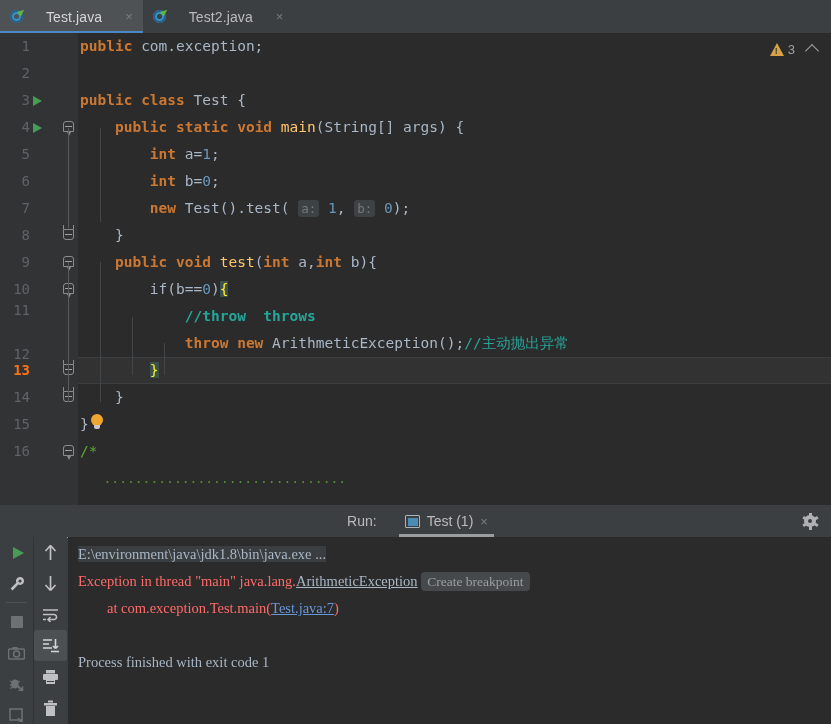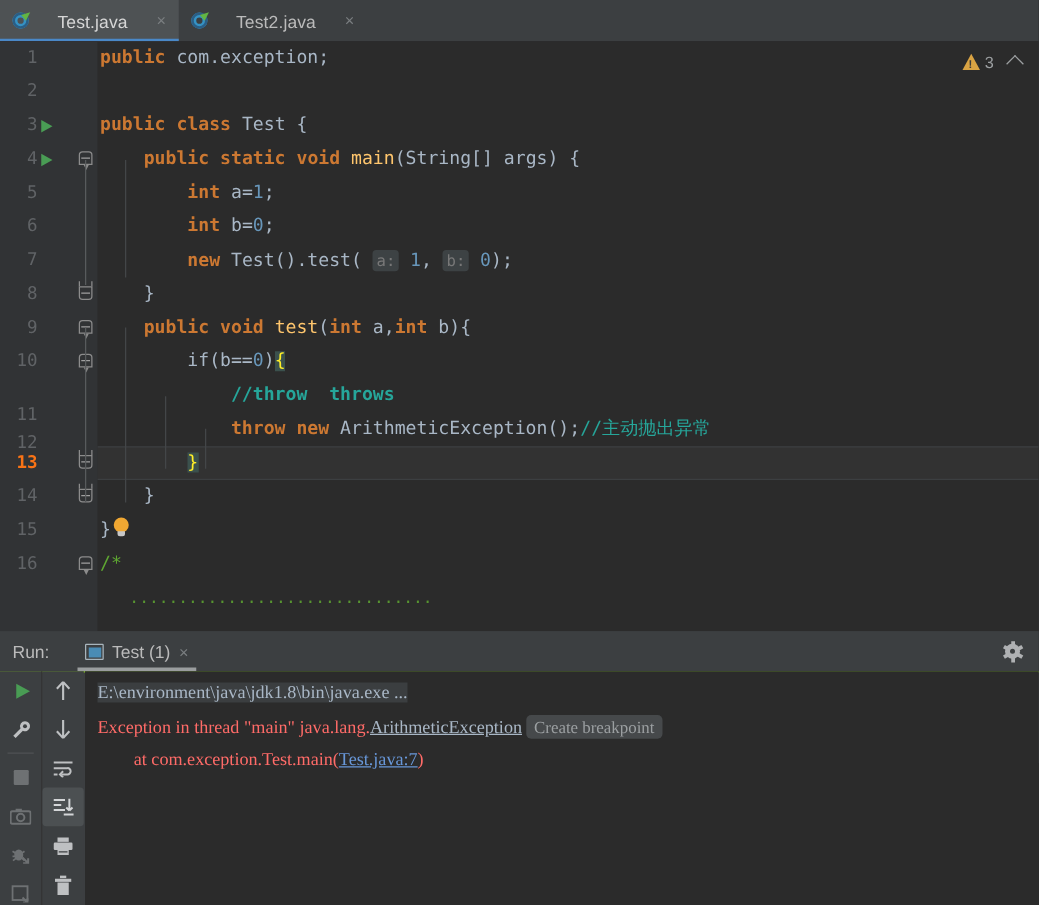--- a/index.html
+++ b/index.html
@@ -224,20 +224,21 @@
     position: absolute; left: 0; top: 505px;
     width: 831px; height: 219px;
     background: #3C3F41;
   }
   .run-header {
     position: absolute; left: 0; top: 0;
     width: 831px; height: 32px;
     background: #3C3F41;
     display: flex; align-items: center;
     border-bottom: 1px solid #84cc16;
+    justify-content: center;
   }
   .run-label {
     margin-left: 10px;
     font-size: 14px; color: #BBBBBB;
   }
   .run-tab {
     margin-left: 22px;
     display: flex; align-items: center; gap: 7px;
     position: relative;
     height: 32px; padding: 0 6px;
@@ -401,21 +402,21 @@
             <span class="minus"></span>
           </span>
       </div>
       <div class="gutter-line" style="top:243px">
         <span class="ln">10</span>
         <span class="fold top">
             <span class="box"></span>
             <span class="minus"></span>
           </span>
       </div>
-      <div class="gutter-line" style="top:286px">
+      <div class="gutter-line" style="top:264px">
           <span class="ln">11</span>
         </div>
       <div class="gutter-line" style="top:308px">
           <span class="ln">12</span>
         </div>
       <div class="gutter-line" style="top:324px">
         <span class="ln cur">13</span>
         <span class="fold bot">
             <span class="box"></span>
             <span class="minus"></span>
@@ -574,15 +575,16 @@
             <rect x="3" y="6" width="9" height="10" fill="#BEC0C2"></rect>
           </svg>
       </div>
     </div>
 
     <div class="console">
       <div class="oline"><span class="c-dim c-cmdbg">E:\environment\java\jdk1.8\bin\java.exe ...</span></div>
       <div class="oline"><span class="c-err">Exception in thread "main" java.lang.</span><span class="c-exlink">ArithmeticException</span> <span class="c-hintbox">Create breakpoint</span></div>
       <div class="oline"><span class="c-err">	at com.exception.Test.main(</span><span class="c-link">Test.java:7</span><span class="c-err">)</span></div>
       <div class="oline"></div>
+      <div class="oline"><span class="c-dim">Process finished with exit code 1</span></div>
     </div>
   </div>
 </div>
 
 </body></html>

